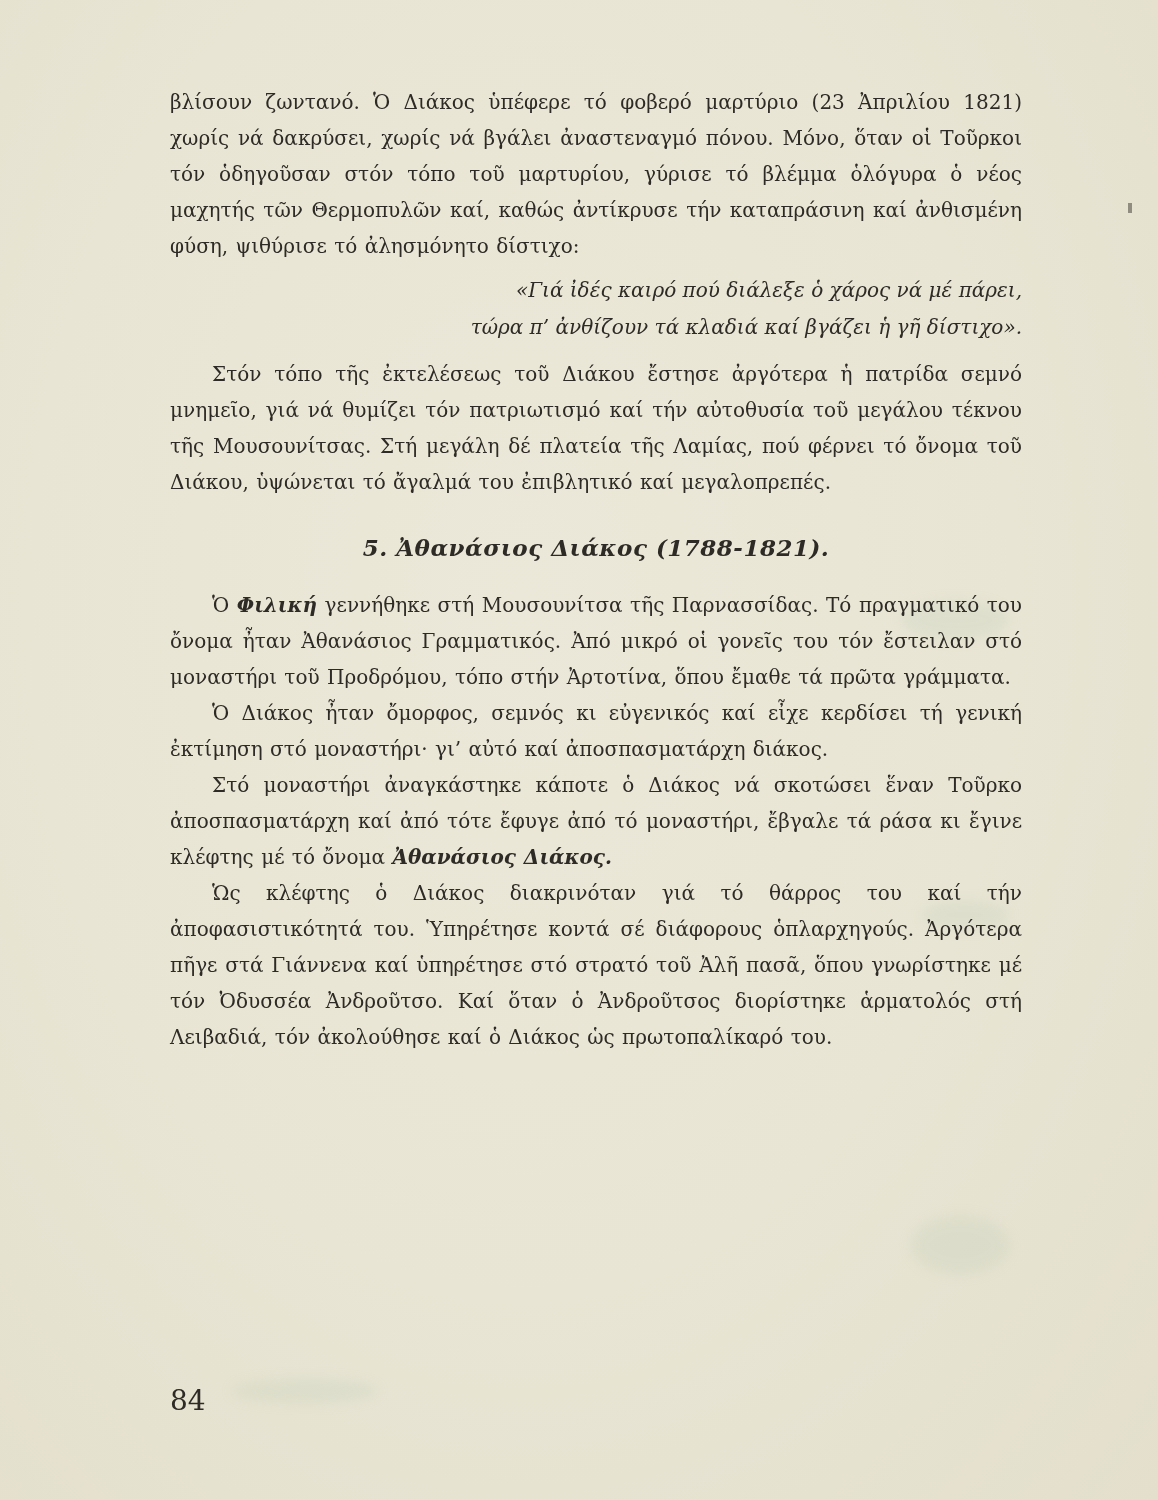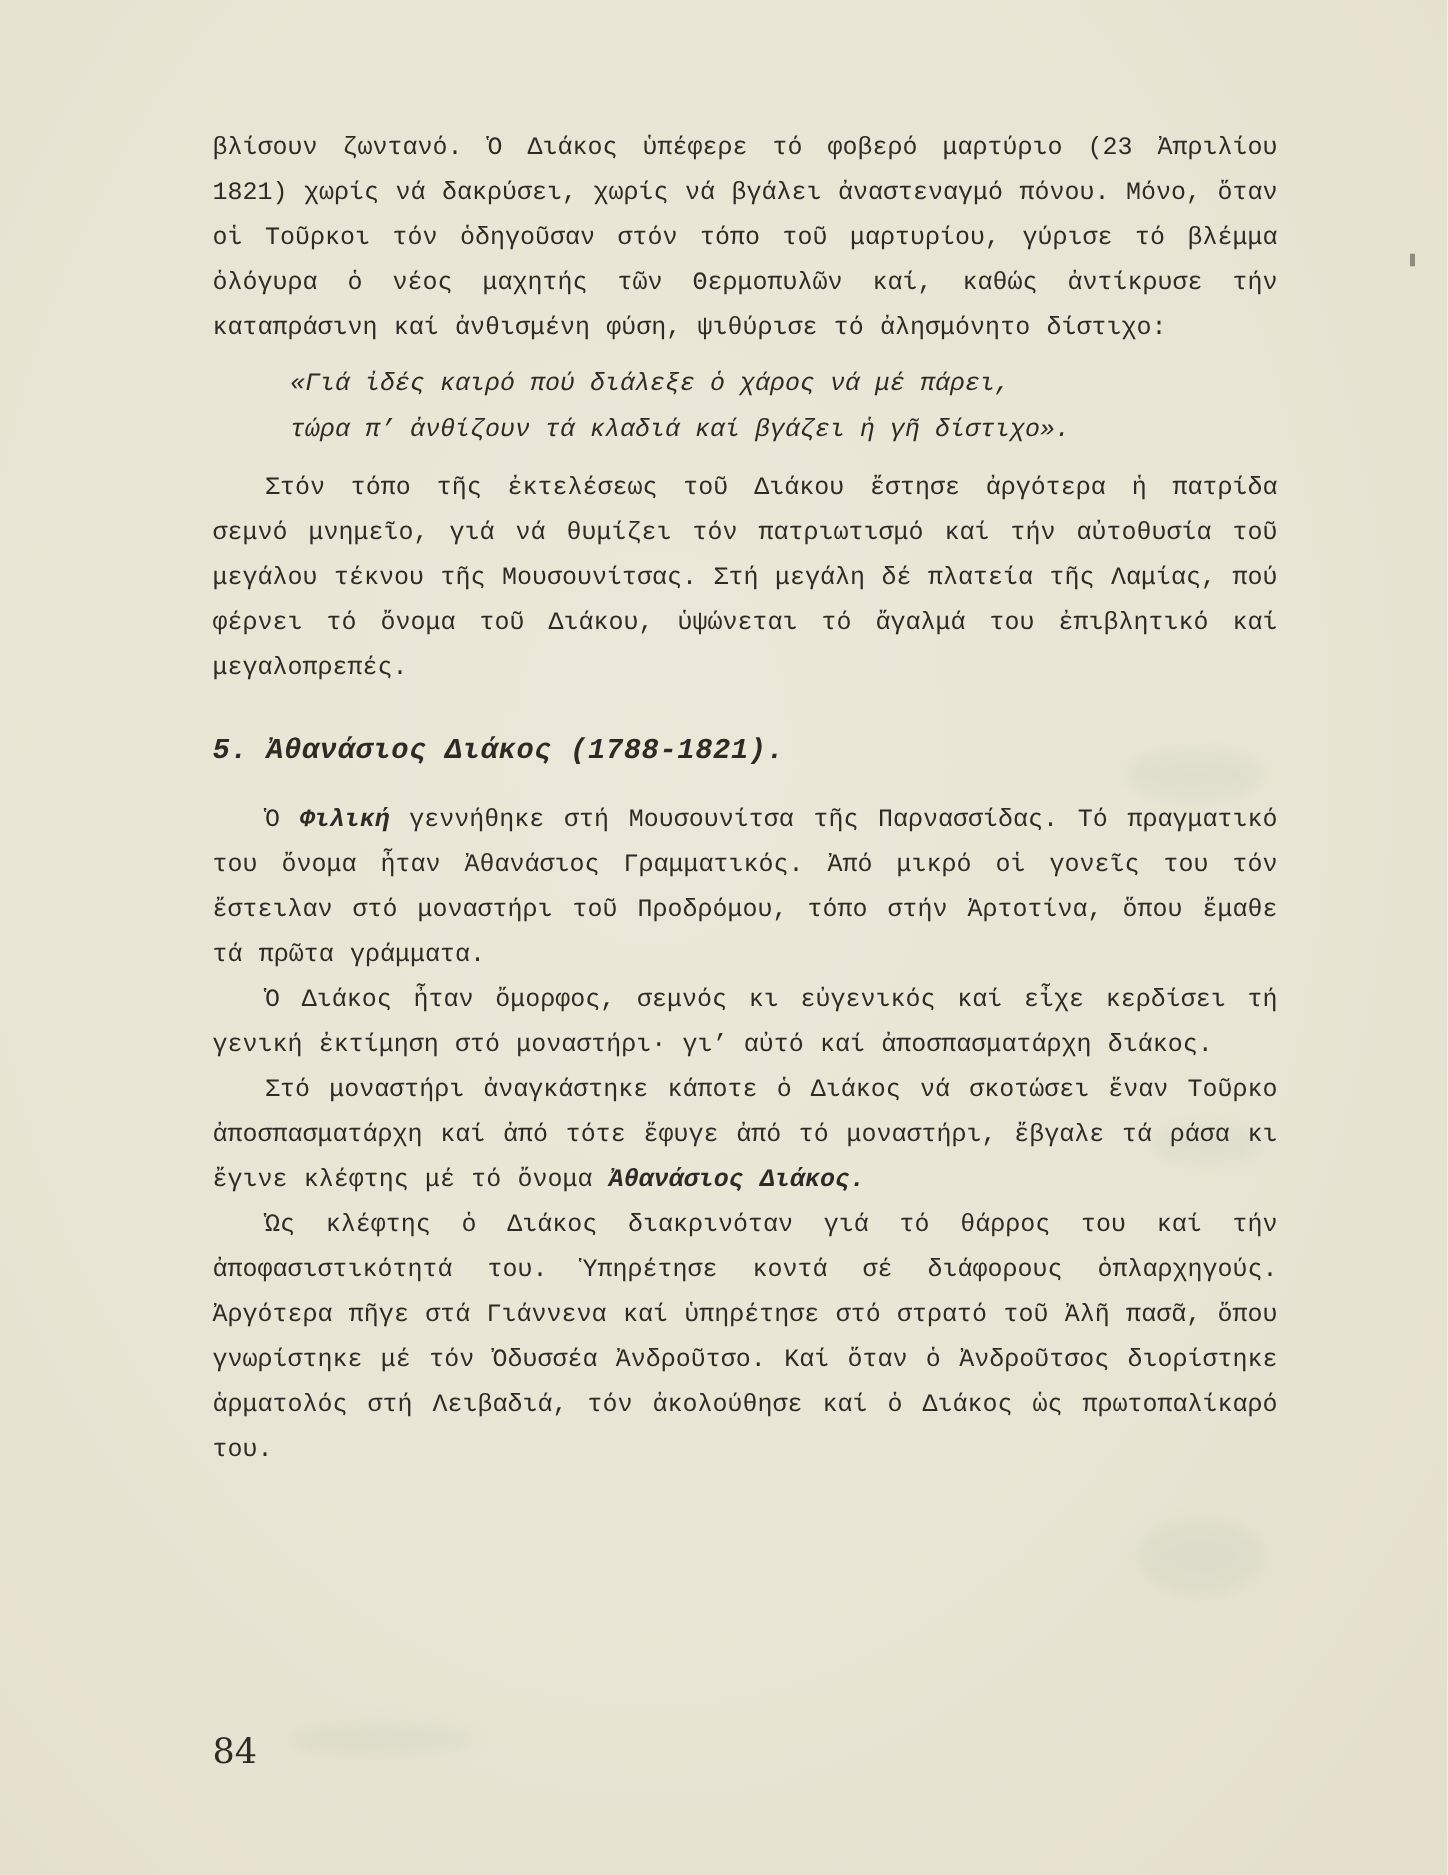--- a/index.html
+++ b/index.html
@@ -8,42 +8,42 @@
     height: 1500px;
     background: radial-gradient(ellipse at 45% 40%, #ece8d9 0%, #e9e5d4 55%, #e3dfcc 100%);
     font-family: "DejaVu Serif", "Liberation Serif", serif;
     color: #2e2b26;
     position: relative;
     overflow: hidden;
   }
   .page-text {
     position: absolute;
     left: 170px;
-    top: 101px;
+    top: 84px;
     width: 852px;
-    font-family: Liberation Mono, monospace;
   }
   .body-text {
     margin: 0;
     font-size: 20px;
     line-height: 36px;
     text-align: justify;
     word-spacing: 1px;
   }
   .indent { text-indent: 42px; }
   .quote-block {
     margin: 8px 0 10px 62px;
     font-style: italic;
     font-size: 20px;
     line-height: 37px;
+    text-align: right;
   }
   .quote-line { white-space: nowrap; }
   .section-heading {
     margin: 34px 0 26px 0;
-    text-align: left;
+    text-align: center;
     font-size: 23px;
     font-weight: bold;
     font-style: italic;
     letter-spacing: 0.5px;
   }
   .bold-italic { font-weight: bold; font-style: italic; }
   .page-number {
     position: absolute;
     left: 170px;
     top: 1384px;

